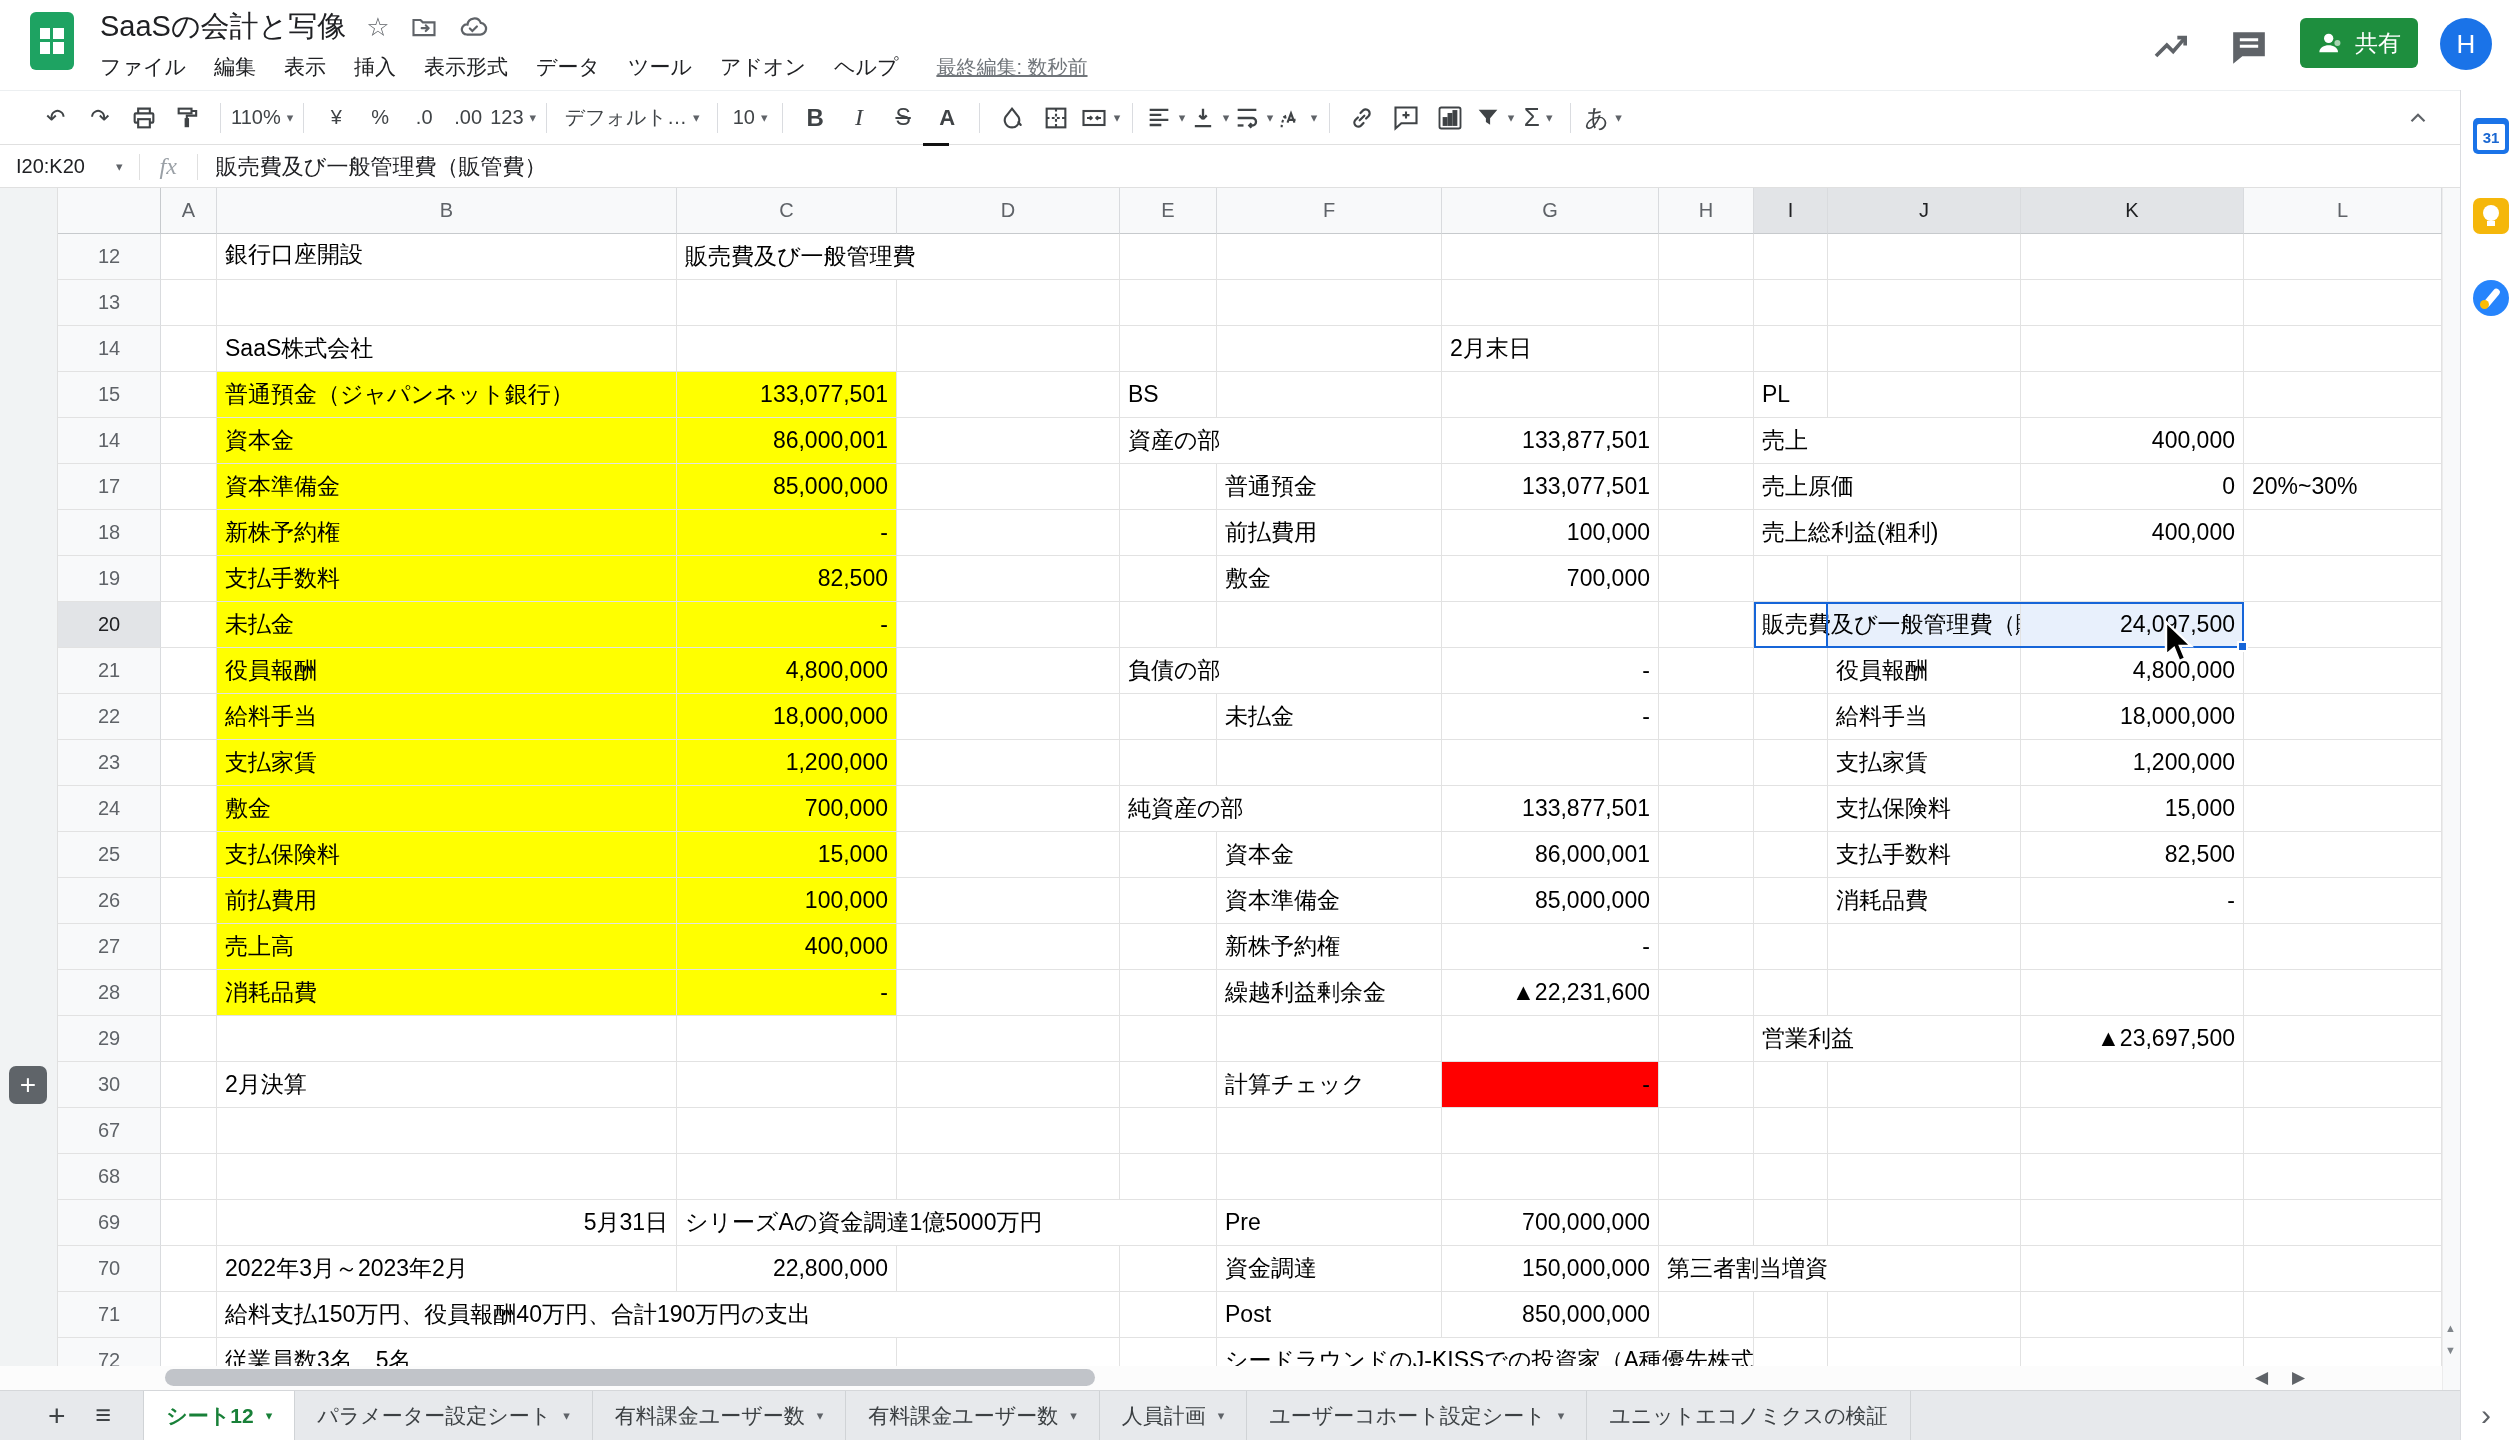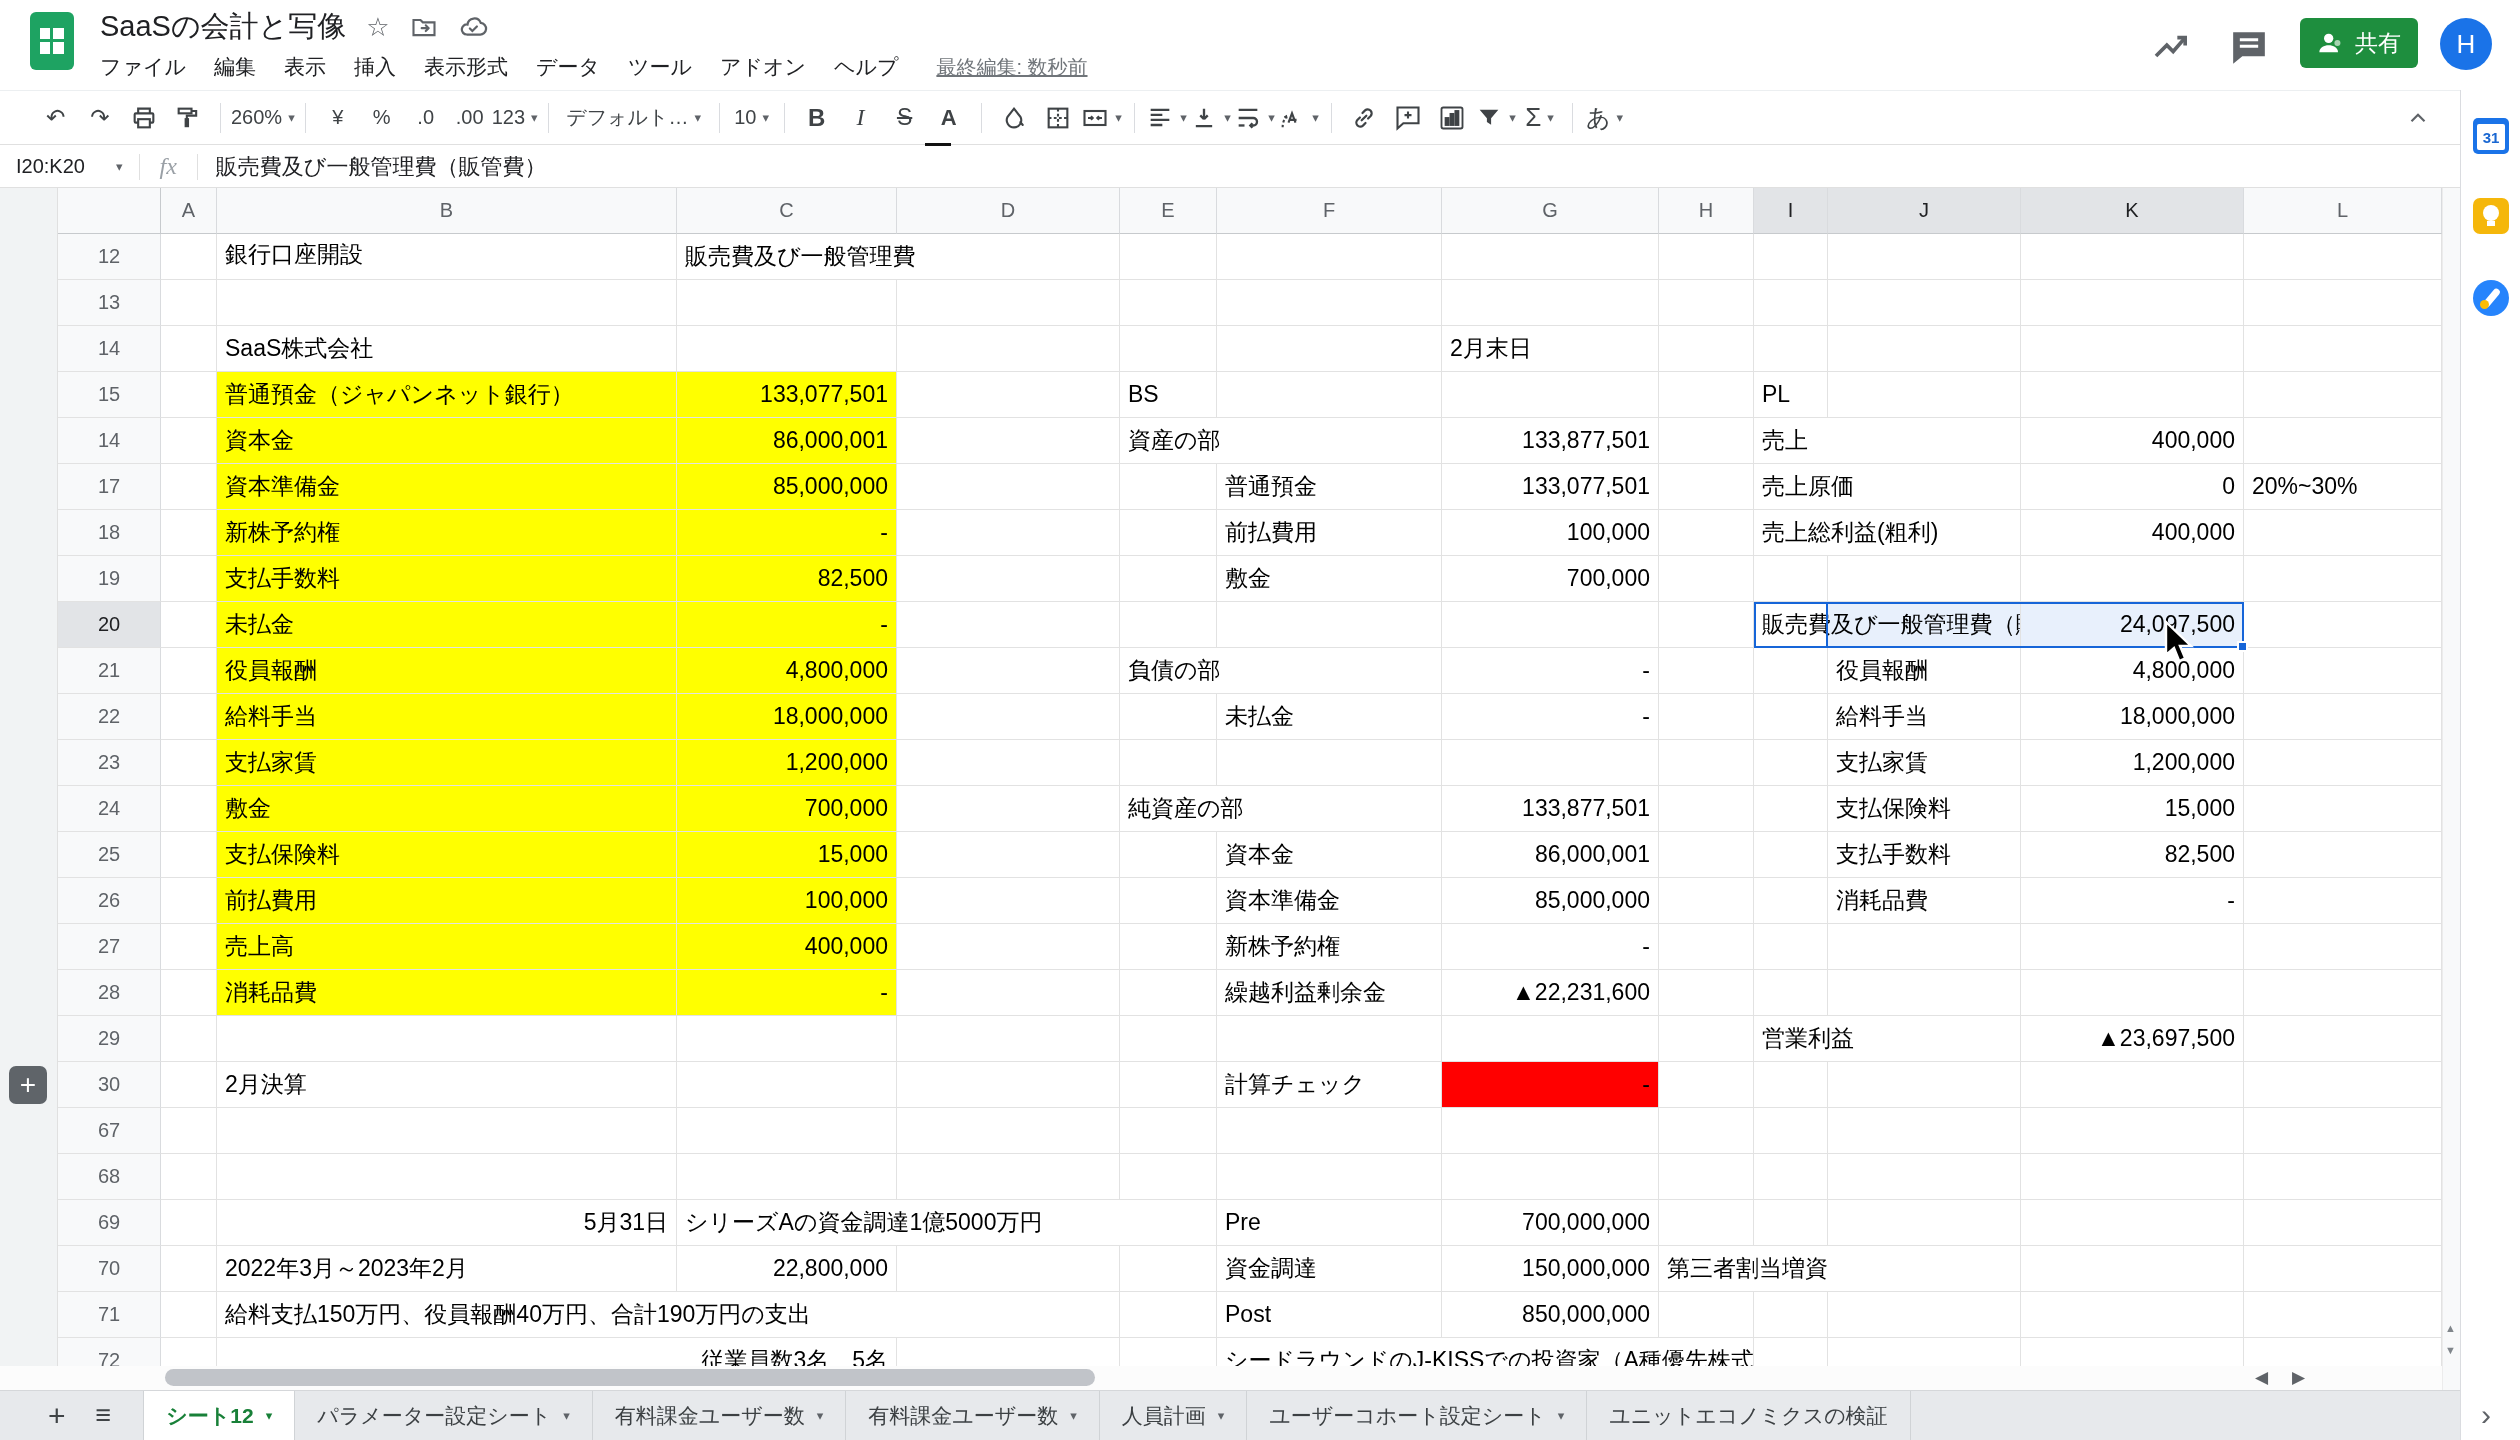--- a/index.html
+++ b/index.html
@@ -204,21 +204,21 @@
     </span>
     <span class="tbtn">
       <svg width="28" height="28" viewBox="0 0 24 24" fill="none" stroke="#3f4346" stroke-width="1.8">
           <rect x="4" y="4" width="11" height="4"></rect>
           <path d="M15 6h4v4h-8v3"></path>
           <rect x="10" y="13" width="2" height="6" fill="#3f4346"></rect>
         </svg>
     </span>
     <span class="tsep"></span>
     <span class="tbtn">
-        <span class="tb-text">260%</span>
+        <span class="tb-text">110%</span>
         <span class="caret">▾</span>
       </span>
     <span class="tsep"></span>
     <span class="tbtn tb-text">¥</span>
     <span class="tbtn tb-text">%</span>
     <span class="tbtn tb-text">.0</span>
     <span class="tbtn tb-text">.00</span>
     <span class="tbtn">
         <span class="tb-text">123</span>
         <span class="caret">▾</span>
@@ -699,21 +699,21 @@
         <div class="gcell ar" style="width: 217px;">850,000,000</div>
         <div class="gcell" style="width: 95px;"></div>
         <div class="gcell" style="width: 74px;"></div>
         <div class="gcell" style="width: 193px;"></div>
         <div class="gcell" style="width: 223px;"></div>
         <div class="gcell" style="width: 198px;"></div>
       </div>
       <div class="grow">
         <div class="growhdr">72</div>
         <div class="gcell" style="width: 56px;"></div>
-        <div class="gcell" style="width: 680px; text-align: right;">従業員数3名、5名</div>
+        <div class="gcell" style="width: 680px;">従業員数3名、5名</div>
         <div class="gcell" style="width: 223px;"></div>
         <div class="gcell" style="width: 97px;"></div>
         <div class="gcell" style="width: 537px;">シードラウンドのJ-KISSでの投資家（A種優先株式）</div>
         <div class="gcell" style="width: 74px;"></div>
         <div class="gcell" style="width: 193px;"></div>
         <div class="gcell" style="width: 223px;"></div>
         <div class="gcell" style="width: 198px;"></div>
       </div>
       <div class="sel-range" style="left: 1696px; top: 414px; width: 490px; height: 46px;"></div>
       <div class="sel-active" style="left: 1696px; top: 414px; width: 74px; height: 46px;"></div>

